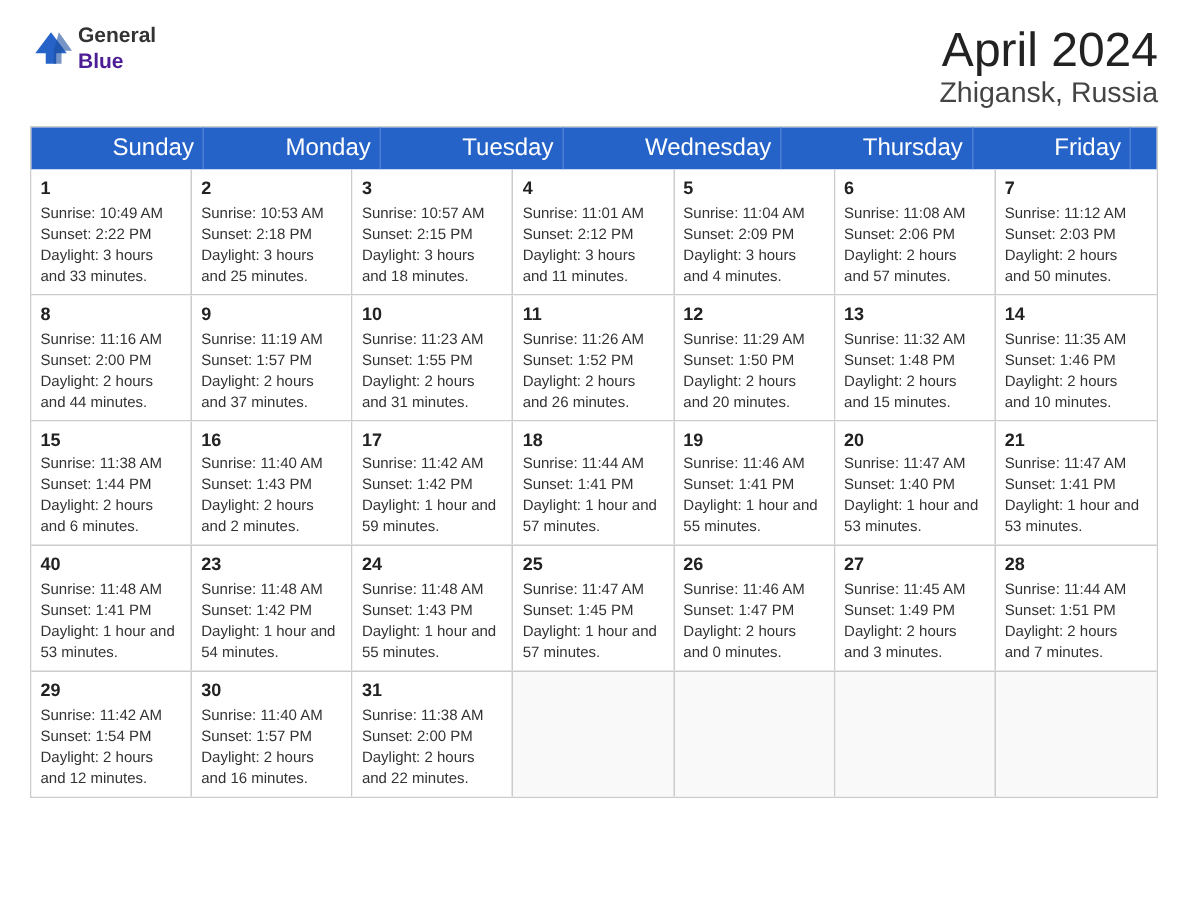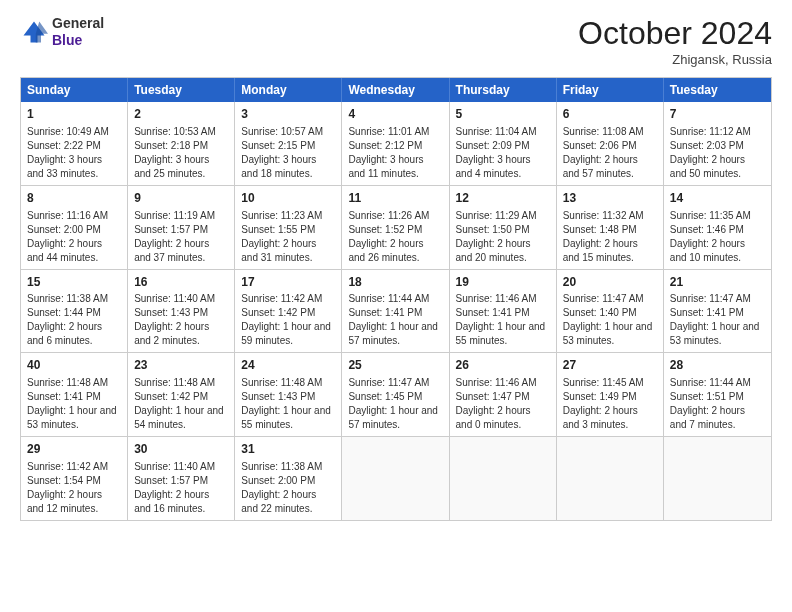--- a/index.html
+++ b/index.html
@@ -41,41 +41,42 @@
     }
     .title-block {
       text-align: right;
     }
     .month-title {
       font-size: 32px;
       font-weight: normal;
       color: #222;
     }
     .subtitle {
-      font-size: 13px;
+      font-size: 19px;
       color: #444;
     }
     .calendar {
       flex: 1;
       display: flex;
       flex-direction: column;
       border: 1px solid #ccc;
     }
     .cal-header {
       display: grid;
       grid-template-columns: repeat(7, 1fr);
       background: #2563c8;
     }
     .cal-header-cell {
       color: #fff;
-      font-size: 12px;
-      font-weight: bold;
+      font-size: 16px;
+      font-weight: normal;
       text-align: left;
       padding: 5px 6px;
       border-right: 1px solid #4a7fd4;
+      margin-left: 48px;
     }
     .cal-header-cell:last-child { border-right: none; }
     .cal-body {
       display: flex;
       flex-direction: column;
       flex: 1;
     }
     .cal-row {
       display: grid;
       grid-template-columns: repeat(7, 1fr);
@@ -116,30 +117,30 @@
       <svg class="logo-icon" viewBox="0 0 32 32">
         <polygon points="16,4 28,20 20,20 20,28 12,28 12,20 4,20" fill="#2563c8"></polygon>
         <polygon points="22,4 32,18 24,18 24,28 18,28 18,18" fill="#1a4fa0" opacity="0.6"></polygon>
       </svg>
       <div class="logo-text">
         <div class="logo-general">General</div>
         <div class="logo-blue">Blue</div>
       </div>
     </div>
     <div class="title-block">
-      <div class="month-title">October 2024</div>
+      <div class="month-title">April 2024</div>
       <div class="subtitle">Zhigansk, Russia</div>
     </div>
   </div>
 
   <div class="calendar">
     <div class="cal-header">
     <div class="cal-header-cell">Sunday</div>
+        <div class="cal-header-cell">Monday</div>
         <div class="cal-header-cell">Tuesday</div>
-        <div class="cal-header-cell">Monday</div>
         <div class="cal-header-cell">Wednesday</div>
         <div class="cal-header-cell">Thursday</div>
         <div class="cal-header-cell">Friday</div>
         <div class="cal-header-cell">Tuesday</div>
       </div>
     <div class="cal-body">
     <div class="cal-row">
           <div class="cal-cell">
             <span class="day-num">1</span>
             <div class="cal-cell-text">Sunrise: 10:49 AM<br>Sunset: 2:22 PM<br>Daylight: 3 hours<br>and 33 minutes.</div>

